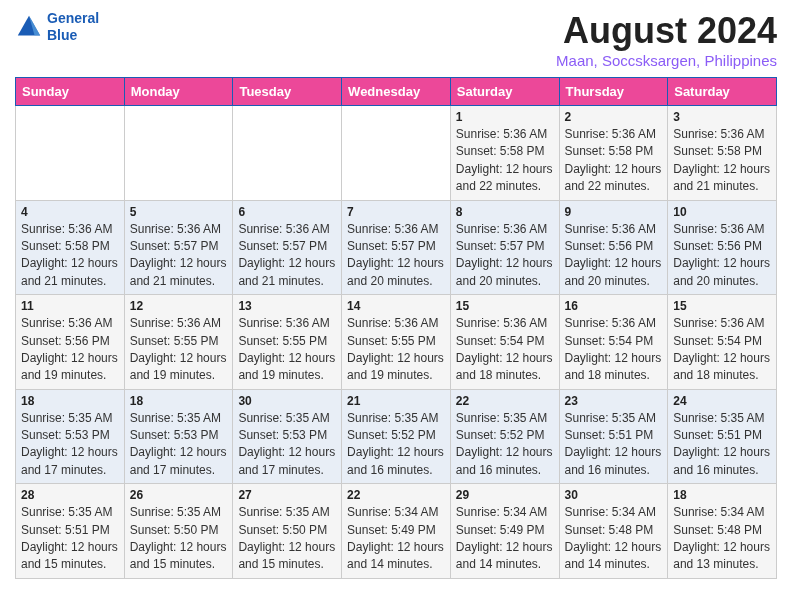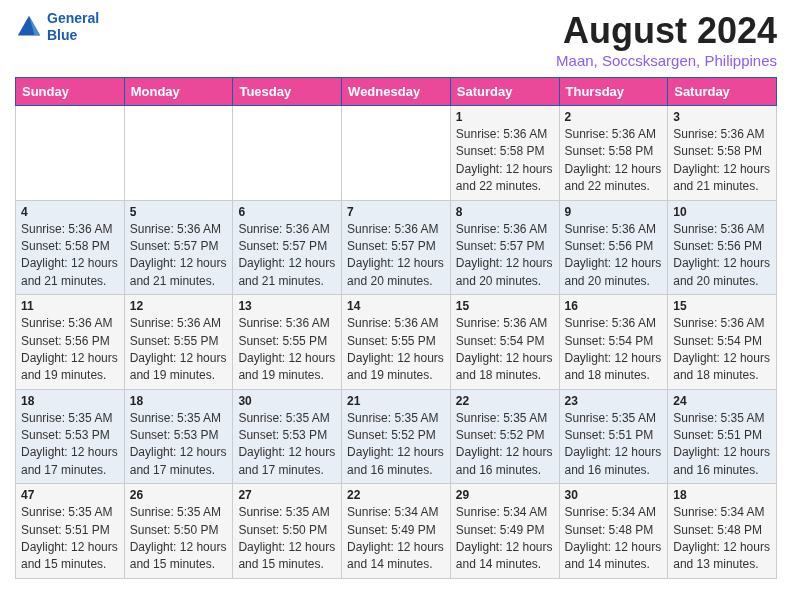--- a/index.html
+++ b/index.html
@@ -298,21 +298,21 @@
         <td>
           <span class="day-number">24</span>
           <div class="day-info" style="white-space: pre-line;">Sunrise: 5:35 AM
 Sunset: 5:51 PM
 Daylight: 12 hours
 and 16 minutes.</div>
         </td>
       </tr>
       <tr>
         <td>
-          <span class="day-number">47</span>
+          <span class="day-number">28</span>
           <div class="day-info" style="white-space: pre-line;">Sunrise: 5:35 AM
 Sunset: 5:51 PM
 Daylight: 12 hours
 and 15 minutes.</div>
         </td>
         <td>
           <span class="day-number">26</span>
           <div class="day-info" style="white-space: pre-line;">Sunrise: 5:35 AM
 Sunset: 5:50 PM
 Daylight: 12 hours

